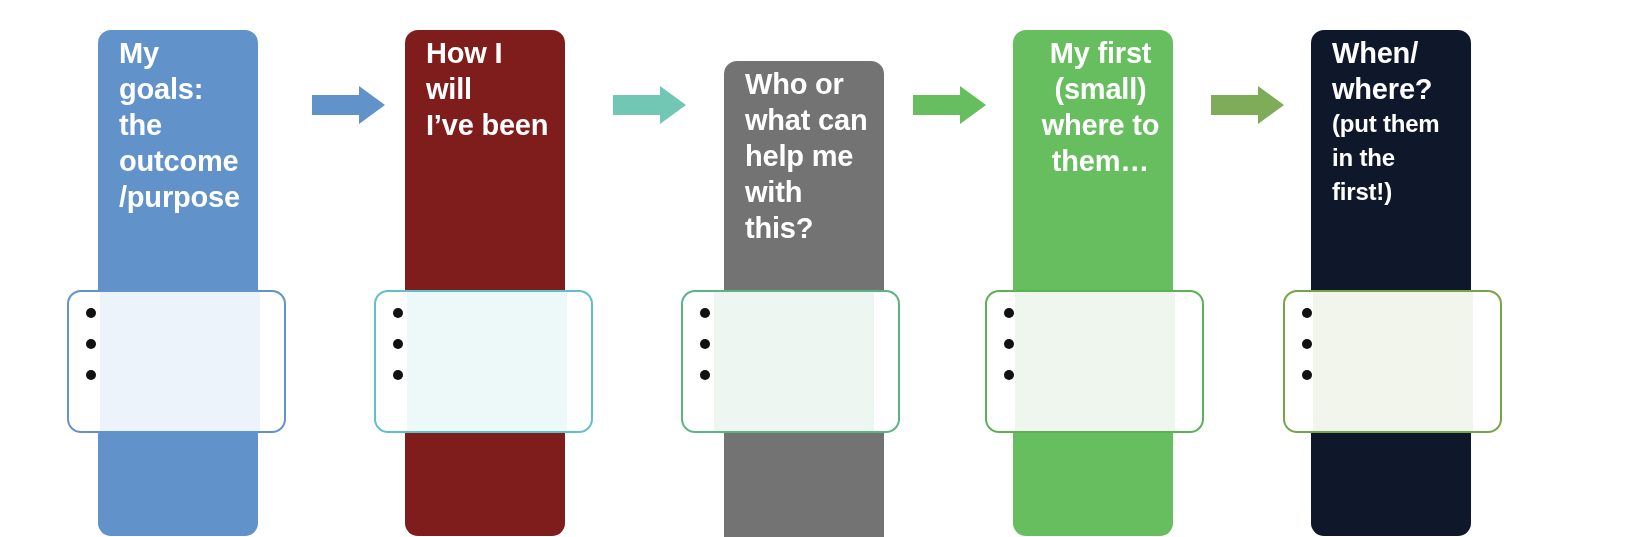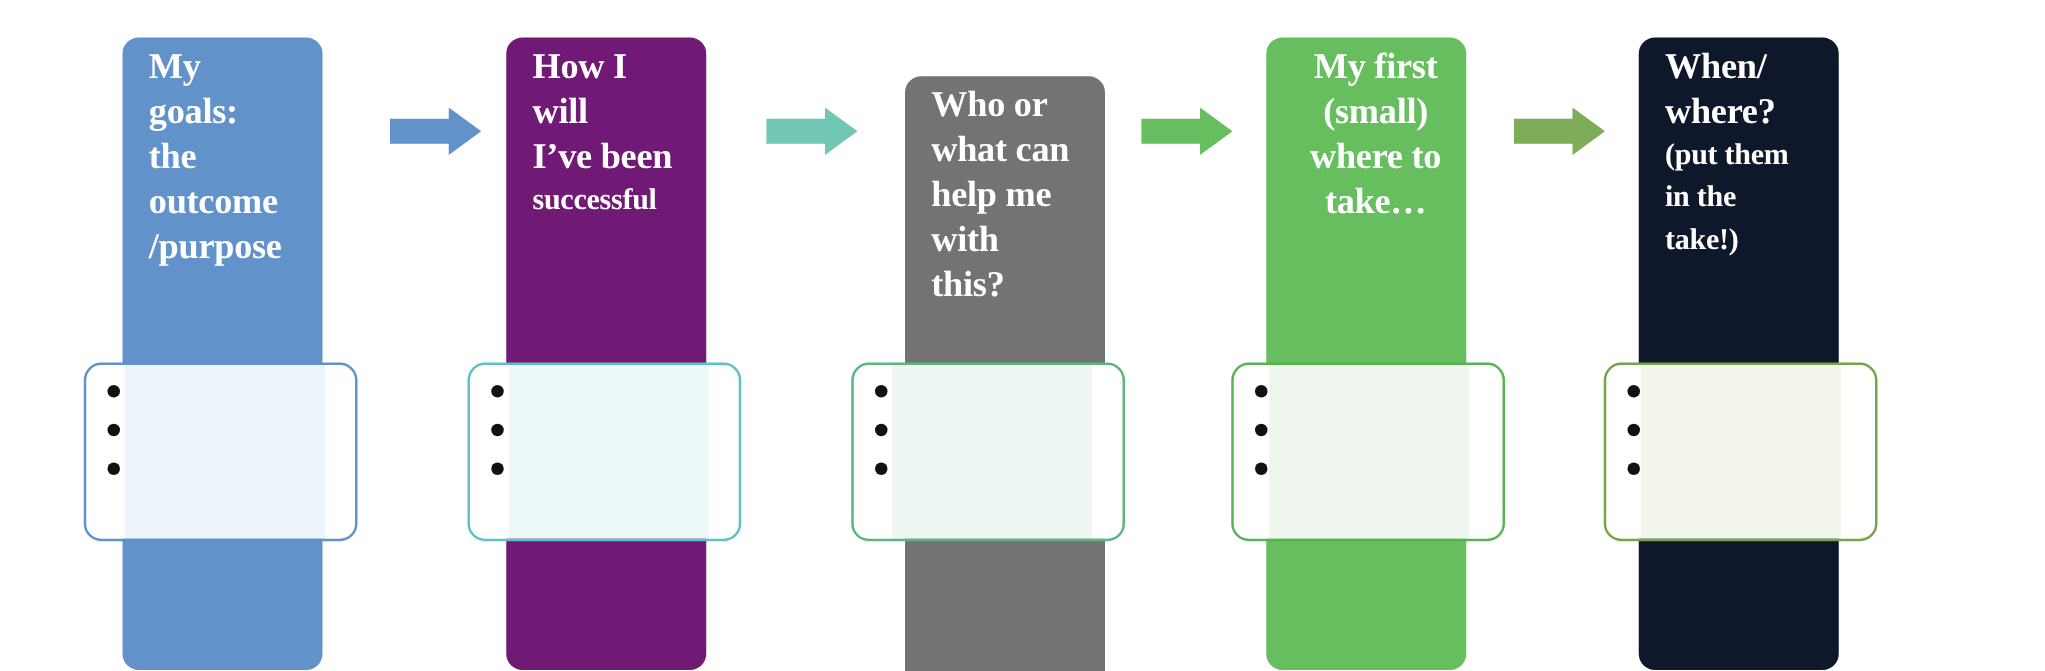--- a/index.html
+++ b/index.html
@@ -20,21 +20,20 @@
   }
 
   
   .column {
     position: absolute;
     width: 160px;
     top: 30px;
     height: 506px;
     border-radius: 13px;
     box-sizing: border-box;
-    font-family: Liberation Serif, serif;
   }
   .column-label {
     position: absolute;
     left: 21px;
     right: 6px;
     top: 5px;
     color: #ffffff;
     font-weight: bold;
     font-size: 29px;
     line-height: 36px;
@@ -100,22 +99,22 @@
       <li style="background: rgb(17, 17, 17);"></li>
     </ul>
   </div>
 
   <div class="arrow" id="arr1" style="left: 312px;">
     <svg viewBox="0 0 73 38" preserveAspectRatio="none">
       <polygon points="0,9 47,9 47,0 73,19 47,38 47,29 0,29" fill="#6292CA"></polygon>
     </svg>
   </div>
 
-  <div class="column" id="col2" style="left: 405px; background: #701a75;">
-    <div class="column-label" id="lab2"><div>How I</div><div>will</div><div>I’ve been</div><div class="small">successful</div></div>
+  <div class="column" id="col2" style="left: 405px; background: #7f1d1d;">
+    <div class="column-label" id="lab2"><div>How I</div><div>will</div><div>I’ve been</div></div>
   </div>
   <div class="notebox" id="box2" style="left: 374px; border-color: rgb(95, 192, 199); background: linear-gradient(to right, rgb(255, 255, 255) 0px, rgb(255, 255, 255) 31px, rgb(237, 248, 249) 31px, rgb(237, 248, 249) 191px, rgb(255, 255, 255) 191px);">
     <ul class="bullets">
       <li style="background: rgb(17, 17, 17);"></li>
       <li style="background: rgb(17, 17, 17);"></li>
       <li style="background: rgb(17, 17, 17);"></li>
     </ul>
   </div>
 
   <div class="arrow" id="arr2" style="left: 613px;">
@@ -135,38 +134,38 @@
     </ul>
   </div>
 
   <div class="arrow" id="arr3" style="left: 913px;">
     <svg viewBox="0 0 73 38" preserveAspectRatio="none">
       <polygon points="0,9 47,9 47,0 73,19 47,38 47,29 0,29" fill="#66BE5E"></polygon>
     </svg>
   </div>
 
   <div class="column" id="col4" style="left: 1013px; background: rgb(102, 190, 94); text-align: center;">
-    <div class="column-label" id="lab4"><div>My first</div><div>(small)</div><div>where to</div><div>take…</div></div>
+    <div class="column-label" id="lab4"><div>My first</div><div>(small)</div><div>where to</div><div>them…</div></div>
   </div>
   <div class="notebox" id="box4" style="left: 985px; border-color: rgb(91, 178, 85); background: linear-gradient(to right, rgb(255, 255, 255) 0px, rgb(255, 255, 255) 28px, rgb(239, 246, 237) 28px, rgb(239, 246, 237) 188px, rgb(255, 255, 255) 188px);">
     <ul class="bullets">
       <li style="background: rgb(17, 17, 17);"></li>
       <li style="background: rgb(17, 17, 17);"></li>
       <li style="background: rgb(17, 17, 17);"></li>
     </ul>
   </div>
 
   <div class="arrow" id="arr4" style="left: 1211px;">
     <svg viewBox="0 0 73 38" preserveAspectRatio="none">
       <polygon points="0,9 47,9 47,0 73,19 47,38 47,29 0,29" fill="#7EAC58"></polygon>
     </svg>
   </div>
 
   <div class="column" id="col5" style="left: 1311px; background: #0f172a;">
-    <div class="column-label" id="lab5"><div>When/</div><div>where?</div><div class="small">(put them</div><div class="small">in the</div><div class="small">take!)</div></div>
+    <div class="column-label" id="lab5"><div>When/</div><div>where?</div><div class="small">(put them</div><div class="small">in the</div><div class="small">first!)</div></div>
   </div>
   <div class="notebox" id="box5" style="left: 1283px; border-color: rgb(118, 164, 74); background: linear-gradient(to right, rgb(255, 255, 255) 0px, rgb(255, 255, 255) 28px, rgb(241, 245, 236) 28px, rgb(241, 245, 236) 188px, rgb(255, 255, 255) 188px);">
     <ul class="bullets">
       <li style="background: rgb(17, 17, 17);"></li>
       <li style="background: rgb(17, 17, 17);"></li>
       <li style="background: rgb(17, 17, 17);"></li>
     </ul>
   </div>
 
 </div>

